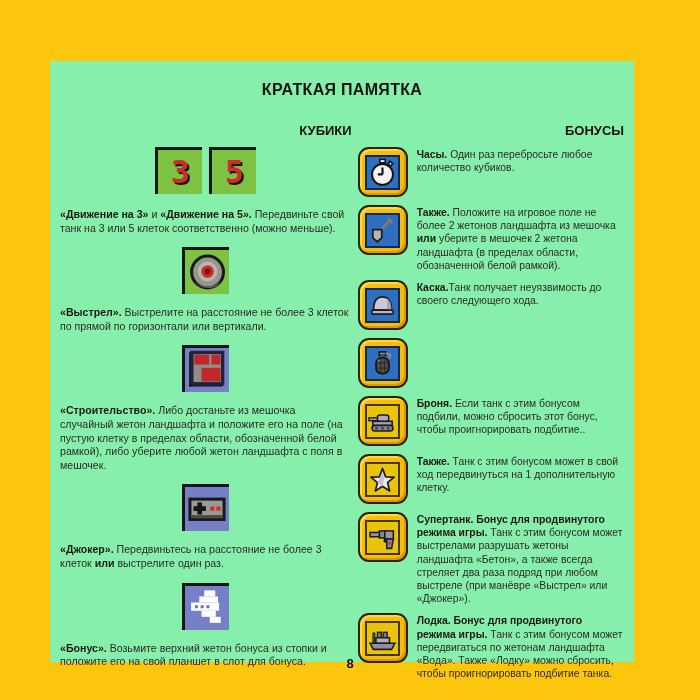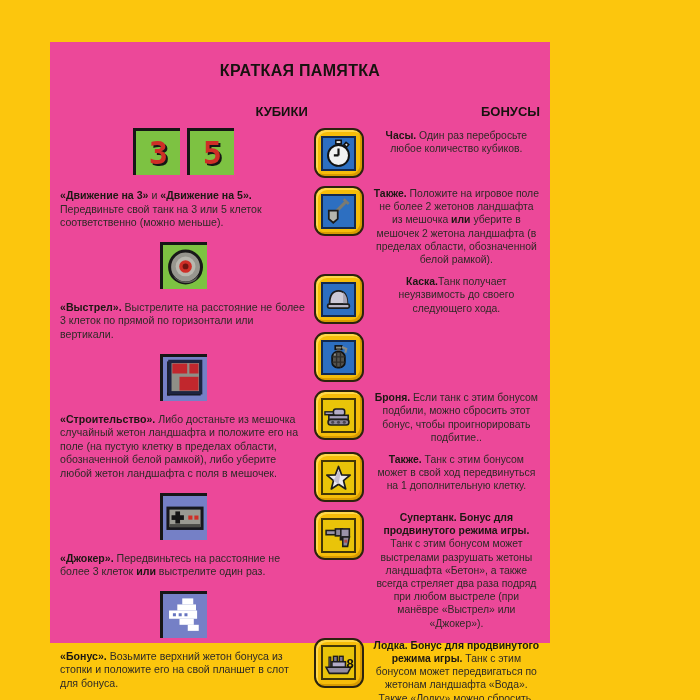--- a/index.html
+++ b/index.html
@@ -3,22 +3,22 @@
 <meta charset="utf-8">
 <style>
   html,body{margin:0;padding:0;}
   body{
     width:700px;height:700px;position:relative;
     background:#fcc60d;
     font-family:"Liberation Sans","DejaVu Sans",sans-serif;
     -webkit-font-smoothing:antialiased;
   }
   .paper{
-    position:absolute;left:50px;top:42px;width:500px;height:601px;
-    background:#ec4899;box-sizing:border-box;padding:20px 10px 0 10px;
+    position:absolute;left:50px;top:61px;width:584px;height:601px;
+    background:#86efac;box-sizing:border-box;padding:20px 10px 0 10px;
   }
   .title{
     margin:0 0 24px 0;text-align:center;
     font-size:16px;font-weight:bold;color:#17130f;letter-spacing:.3px;
   }
   .cols{display:flex;}
   .col-left{width:300px;}
   .col-right{width:280px;box-sizing:border-box;padding-left:6px;}
   .col-header{margin:0 0 9px 0;text-align:right;font-size:13px;font-weight:bold;color:#17130f;}
   
@@ -35,21 +35,21 @@
     border-left:3px solid #161616;border-top:3px solid #161616;
   }
   .bg-green{background:#7dc242;}
   .bg-peri{background:#7580c6;}
   .pixel-icon svg{display:block;width:100%;height:100%;}
   .rule-text{
     margin:0 0 12px 0;font-size:10.6px;line-height:13.6px;color:#2e2a26;
   }
   .rule-text .b{font-weight:bold;color:#1c1813;}
   
-  .bonus-row{display:flex;gap:9px;margin-bottom:8px;text-align:center;}
+  .bonus-row{display:flex;gap:9px;margin-bottom:8px;}
   .token{
     width:50px;height:50px;flex:0 0 50px;box-sizing:border-box;
     border-radius:11px;background:#f6bd0a;border:2px solid #2c230e;
     box-shadow:inset 2px 2px 0 #ffd84a, inset -2px -2px 0 #d89b00;
     display:flex;align-items:center;justify-content:center;
   }
   .token-inner{
     width:35px;height:35px;box-sizing:border-box;border:2px solid #13294e;
     display:flex;align-items:center;justify-content:center;
   }

